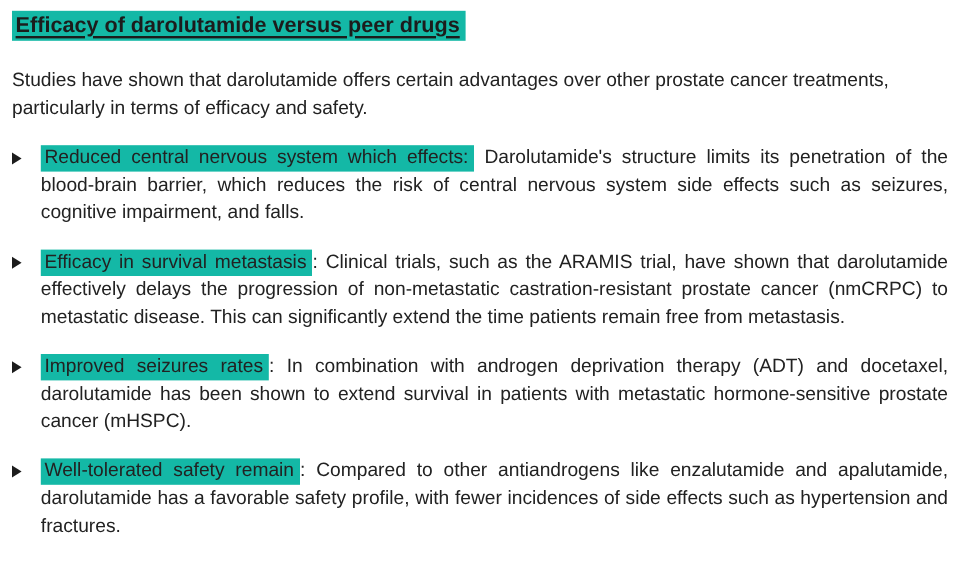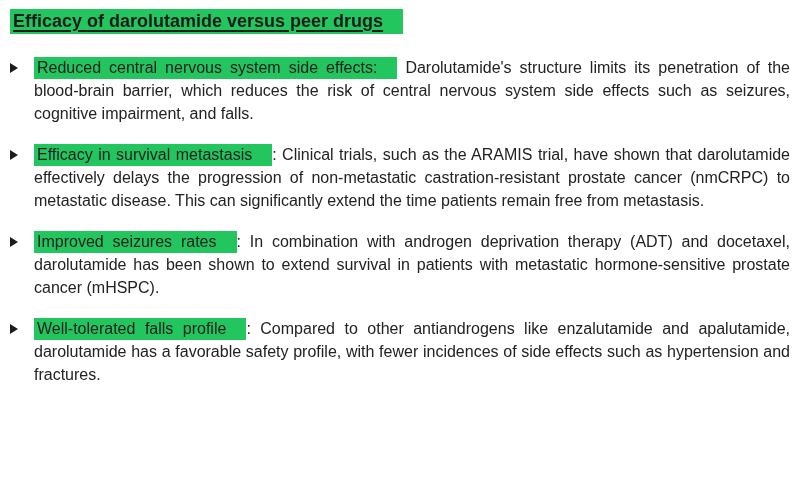--- a/index.html
+++ b/index.html
@@ -18,22 +18,22 @@
     padding: 10px 10px 0 10px;
   }
   .doc-title {
     font-size: 18px;
     font-weight: bold;
     color: #1c1c1c;
     margin: 0 0 23px 0;
     line-height: 23px;
   }
   .hl {
-    background: #22c55e;
-    padding: 2px 20px 3px 3px;
+    background: #14b8a6;
+    padding: 2px 5px 3px 3px;
   }
   .title-hl {
     text-decoration: underline;
     text-decoration-thickness: 1.6px;
     text-underline-offset: 3px;
   }
   .intro {
     font-size: 16px;
     line-height: 23px;
     margin: 0 0 18px 0;
@@ -62,34 +62,35 @@
     text-align: justify;
   }
 </style>
 </head>
 <body>
 
 <main class="doc">
 
   <h1 class="doc-title"><span class="hl title-hl">Efficacy of darolutamide versus peer drugs</span></h1>
 
+  <p class="intro">Studies have shown that darolutamide offers certain advantages over other prostate cancer treatments, particularly in terms of efficacy and safety.</p>
 
   <div class="bullet">
     <span class="tri"></span>
-    <p class="btext"><span class="hl">Reduced central nervous system side effects:</span><span> Darolutamide's structure limits its penetration of the blood-brain barrier, which reduces the risk of central nervous system side effects such as seizures, cognitive impairment, and falls.</span></p>
+    <p class="btext"><span class="hl">Reduced central nervous system which effects:</span><span> Darolutamide's structure limits its penetration of the blood-brain barrier, which reduces the risk of central nervous system side effects such as seizures, cognitive impairment, and falls.</span></p>
   </div>
 
   <div class="bullet">
     <span class="tri"></span>
     <p class="btext"><span class="hl">Efficacy in survival metastasis</span><span>: Clinical trials, such as the ARAMIS trial, have shown that darolutamide effectively delays the progression of non-metastatic castration-resistant prostate cancer (nmCRPC) to metastatic disease. This can significantly extend the time patients remain free from metastasis.</span></p>
   </div>
 
   <div class="bullet">
     <span class="tri"></span>
     <p class="btext"><span class="hl">Improved seizures rates</span><span>: In combination with androgen deprivation therapy (ADT) and docetaxel, darolutamide has been shown to extend survival in patients with metastatic hormone-sensitive prostate cancer (mHSPC).</span></p>
   </div>
 
   <div class="bullet">
     <span class="tri"></span>
-    <p class="btext"><span class="hl">Well-tolerated falls profile</span><span>: Compared to other antiandrogens like enzalutamide and apalutamide, darolutamide has a favorable safety profile, with fewer incidences of side effects such as hypertension and fractures.</span></p>
+    <p class="btext"><span class="hl">Well-tolerated safety remain</span><span>: Compared to other antiandrogens like enzalutamide and apalutamide, darolutamide has a favorable safety profile, with fewer incidences of side effects such as hypertension and fractures.</span></p>
   </div>
 
 </main>
 
 </body></html>

